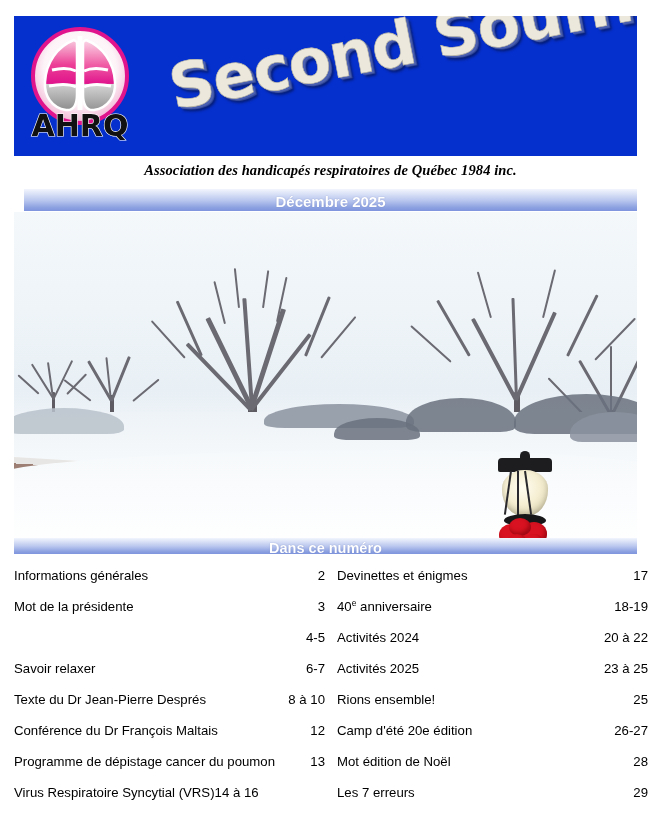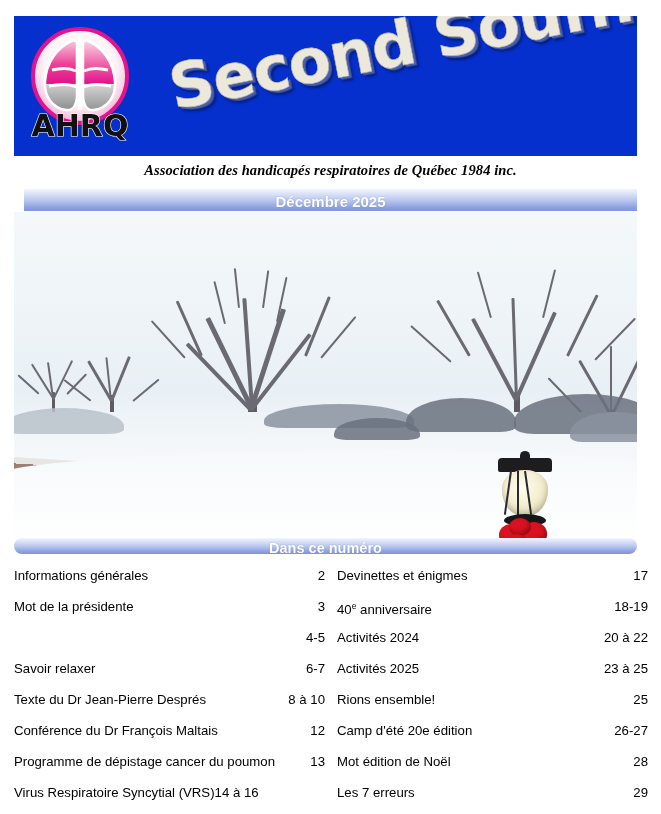--- a/index.html
+++ b/index.html
@@ -99,21 +99,20 @@
     text-shadow: 0 0 1px rgba(60,80,160,.5);
   }
   .bar-toc {
     left: 14px;
     top: 538px;
     width: 623px;
     height: 16px;
     line-height: 21px;
     font-size: 14.5px;
     text-shadow: 0 0 1px rgba(60,80,160,.5);
-    border-radius: 8px;
   }
 
   
   .photo {
     position: absolute;
     left: 14px;
     top: 212px;
     width: 623px;
     height: 326px;
     overflow: hidden;
@@ -214,21 +213,21 @@
     top: 560px;
     width: 634px;
     display: flex;
     gap: 0px;
   }
   .toc-col { width: 311px; }
   .toc-col.right { margin-left: 12px; }
 
   .toc-row {
     display: flex;
-    align-items: flex-start;
+    align-items: flex-end;
     font-size: 13.2px;
     color: #000000;
     height: 31px;
     line-height: 31px;
     white-space: nowrap;
   }
   .toc-label { flex: 0 0 auto; }
   .toc-dots {
     flex: 1 1 auto;
     overflow: hidden;

